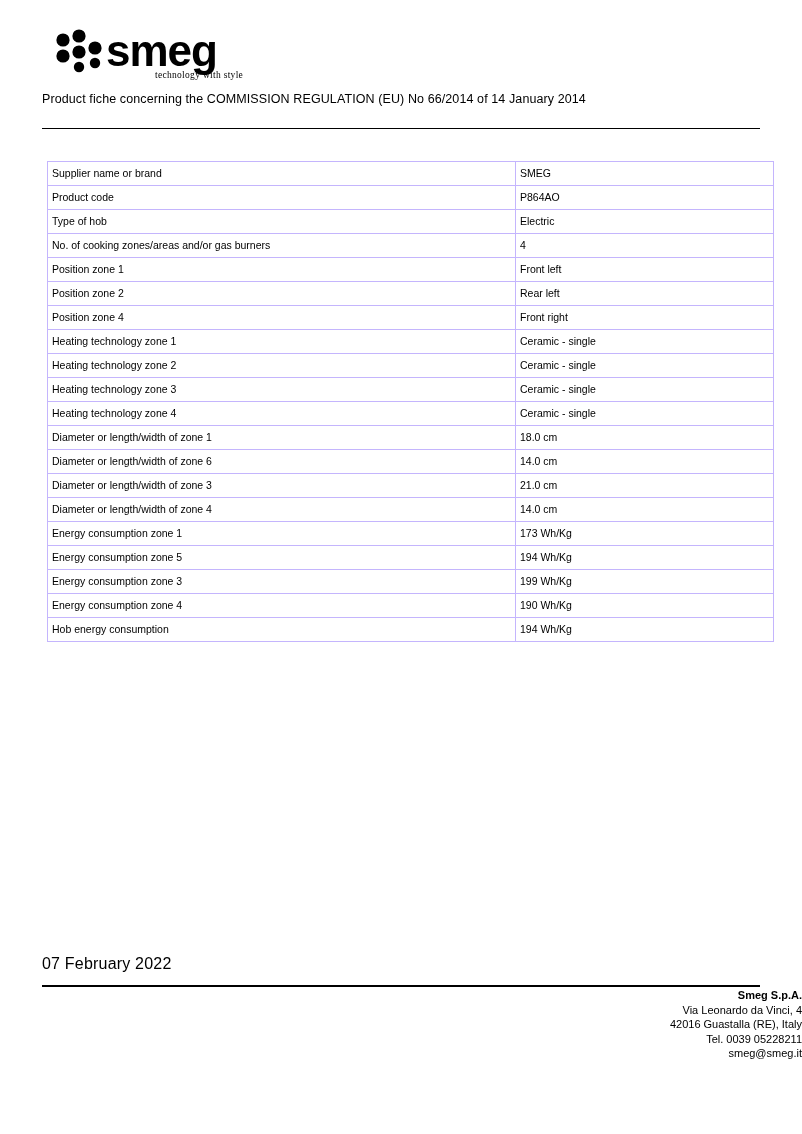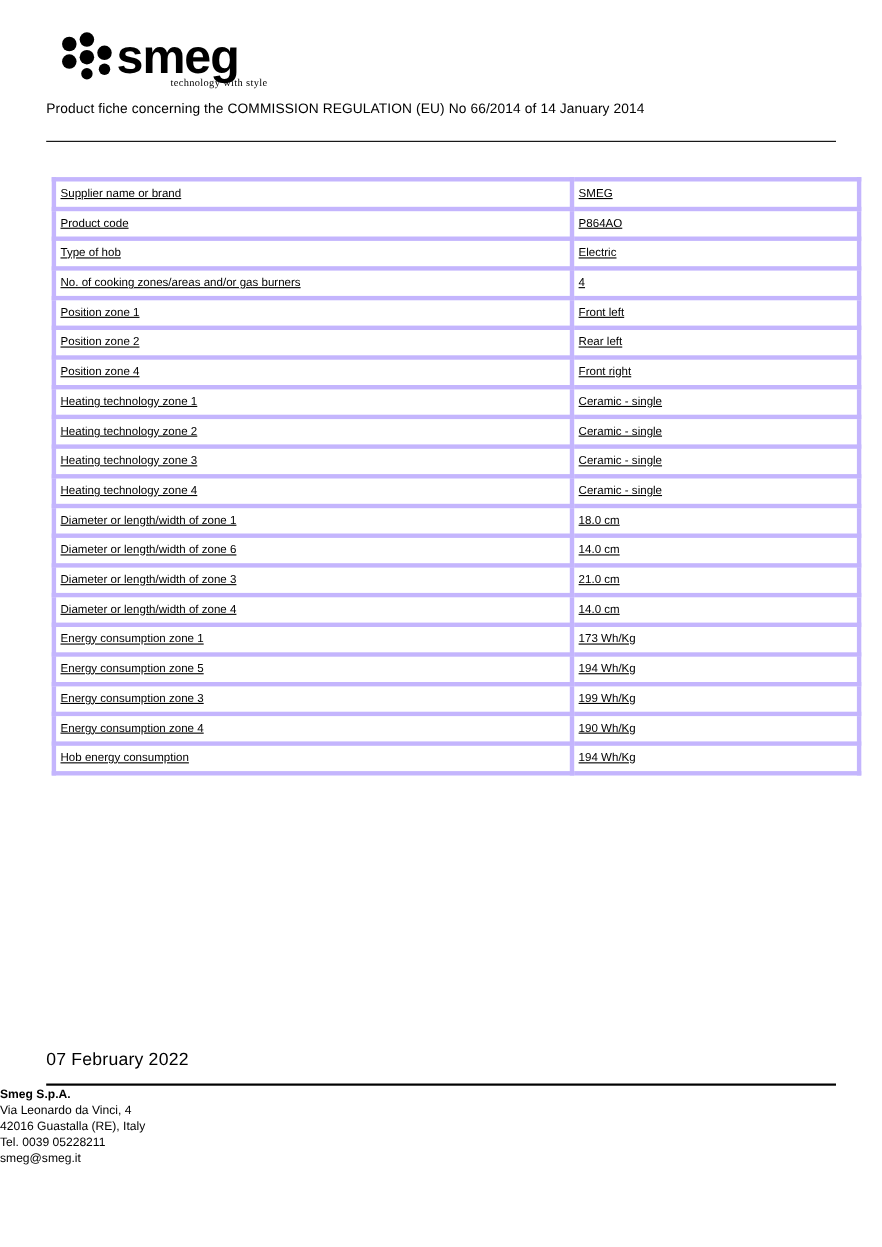--- a/index.html
+++ b/index.html
@@ -58,28 +58,27 @@
     left: 47px;
     top: 161px;
     width: 708px;
   }
   table.fiche {
     border-collapse: collapse;
     width: 708px;
     table-layout: fixed;
   }
   table.fiche td {
-    border: 4px solid #c4b5fd;
+    border: 1px solid #c4b5fd;
     font-size: 10.5px;
     line-height: 1.1;
     padding: 5px 5px 5px 4px;
     height: 13px;
     vertical-align: middle;
     color: #000;
-    text-decoration: underline;
   }
   td.col-label { width: 458px; }
   td.col-value { width: 248px; }
 
   
   .doc-date {
     position: absolute;
     left: 42px;
     top: 955px;
     font-size: 16px;
@@ -93,21 +92,21 @@
     height: 1.5px;
     background: #000000;
   }
 
   
   .footer {
     position: absolute;
     left: 0;
     top: 988px;
     width: 802px;
-    text-align: left;
+    text-align: right;
     font-size: 11px;
     line-height: 14.5px;
   }
   .footer .company {
     font-weight: bold;
   }
 </style>
 </head>
 <body>
 

